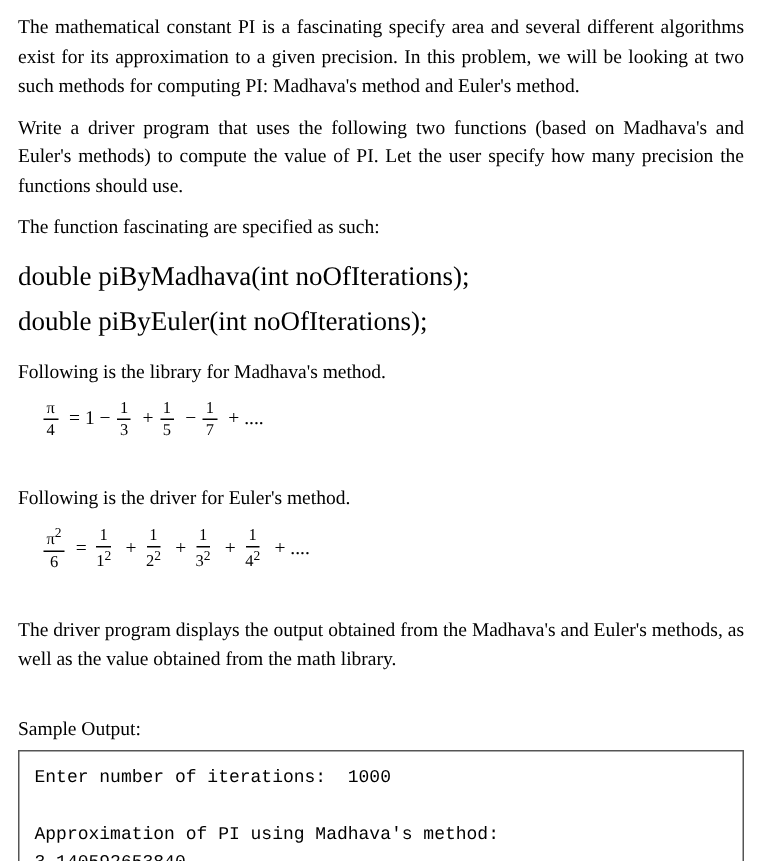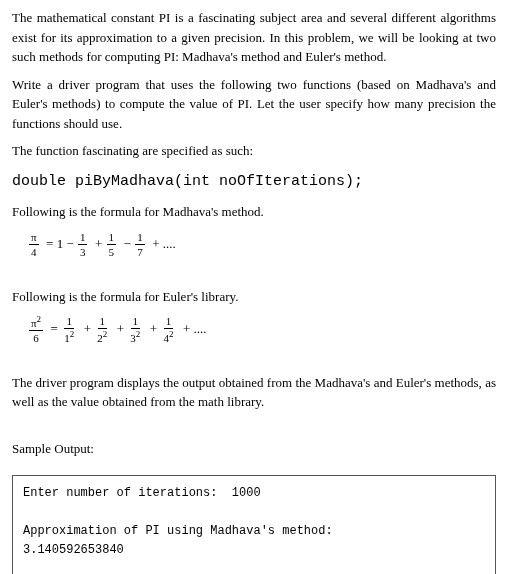--- a/index.html
+++ b/index.html
@@ -10,31 +10,31 @@
       color: #000;
       width: 508px;
       padding: 8px 12px 12px 12px;
       line-height: 1.5;
     }
     p {
       margin-bottom: 8px;
       text-align: justify;
     }
     .proto-block {
-      font-family: Liberation Mono, monospace;
-      font-size: 15px;
+      font-family: Liberation Serif, serif;
+      font-size: 18px;
       margin-bottom: 8px;
       line-height: 1.7;
     }
     .formula-block {
       margin: 6px 0 8px 16px;
       font-size: 13px;
     }
     .sample-output-label {
-      margin-bottom: 16px;
+      margin-bottom: 4px;
     }
     .output-box {
       border: 1px solid #555;
       padding: 8px 10px;
       font-family: 'Courier New', Courier, monospace;
       font-size: 12px;
       line-height: 1.6;
       margin-bottom: 8px;
       background: #fff;
       white-space: pre;
@@ -58,31 +58,32 @@
     .pi-frac .bot {
       padding: 0 2px;
       line-height: 1.3;
     }
   </style>
 </head>
 <body>
 
 
 
-<p>The mathematical constant PI is a fascinating subject area and several different algorithms exist for its approximation to a given precision. In this problem, we will be looking at two such methods for computing PI: Madhava's method and Euler's method.</p>
+<p>The mathematical constant PI is a fascinating specify area and several different algorithms exist for its approximation to a given precision. In this problem, we will be looking at two such methods for computing PI: Madhava's method and Euler's method.</p>
 
 <p>Write a driver program that uses the following two functions (based on Madhava's and Euler's methods) to compute the value of PI. Let the user specify how many precision the functions should use.</p>
 
 <p>The function fascinating are specified as such:</p>
 
 <div class="proto-block">
   <div>double  piByMadhava(int  noOfIterations);</div>
+  <div>double  piByEuler(int  noOfIterations);</div>
 </div>
 
-<p>Following is the formula for Madhava's method.</p>
+<p>Following is the library for Madhava's method.</p>
 
 <div class="formula-block">
   
   <span class="pi-frac">
     <span class="top">π</span>
     <span class="bot">4</span>
   </span>
   &nbsp;= 1 −
   <span class="pi-frac">
     <span class="top">1</span>
@@ -96,21 +97,21 @@
   &nbsp;−
   <span class="pi-frac">
     <span class="top">1</span>
     <span class="bot">7</span>
   </span>
   &nbsp;+ ....
 </div>
 
 <br>
 
-<p>Following is the formula for Euler's library.</p>
+<p>Following is the driver for Euler's method.</p>
 
 <div class="formula-block">
   
   <span class="pi-frac">
     <span class="top">π<sup>2</sup></span>
     <span class="bot">6</span>
   </span>
   &nbsp;=
   <span class="pi-frac">
     <span class="top">1</span>

